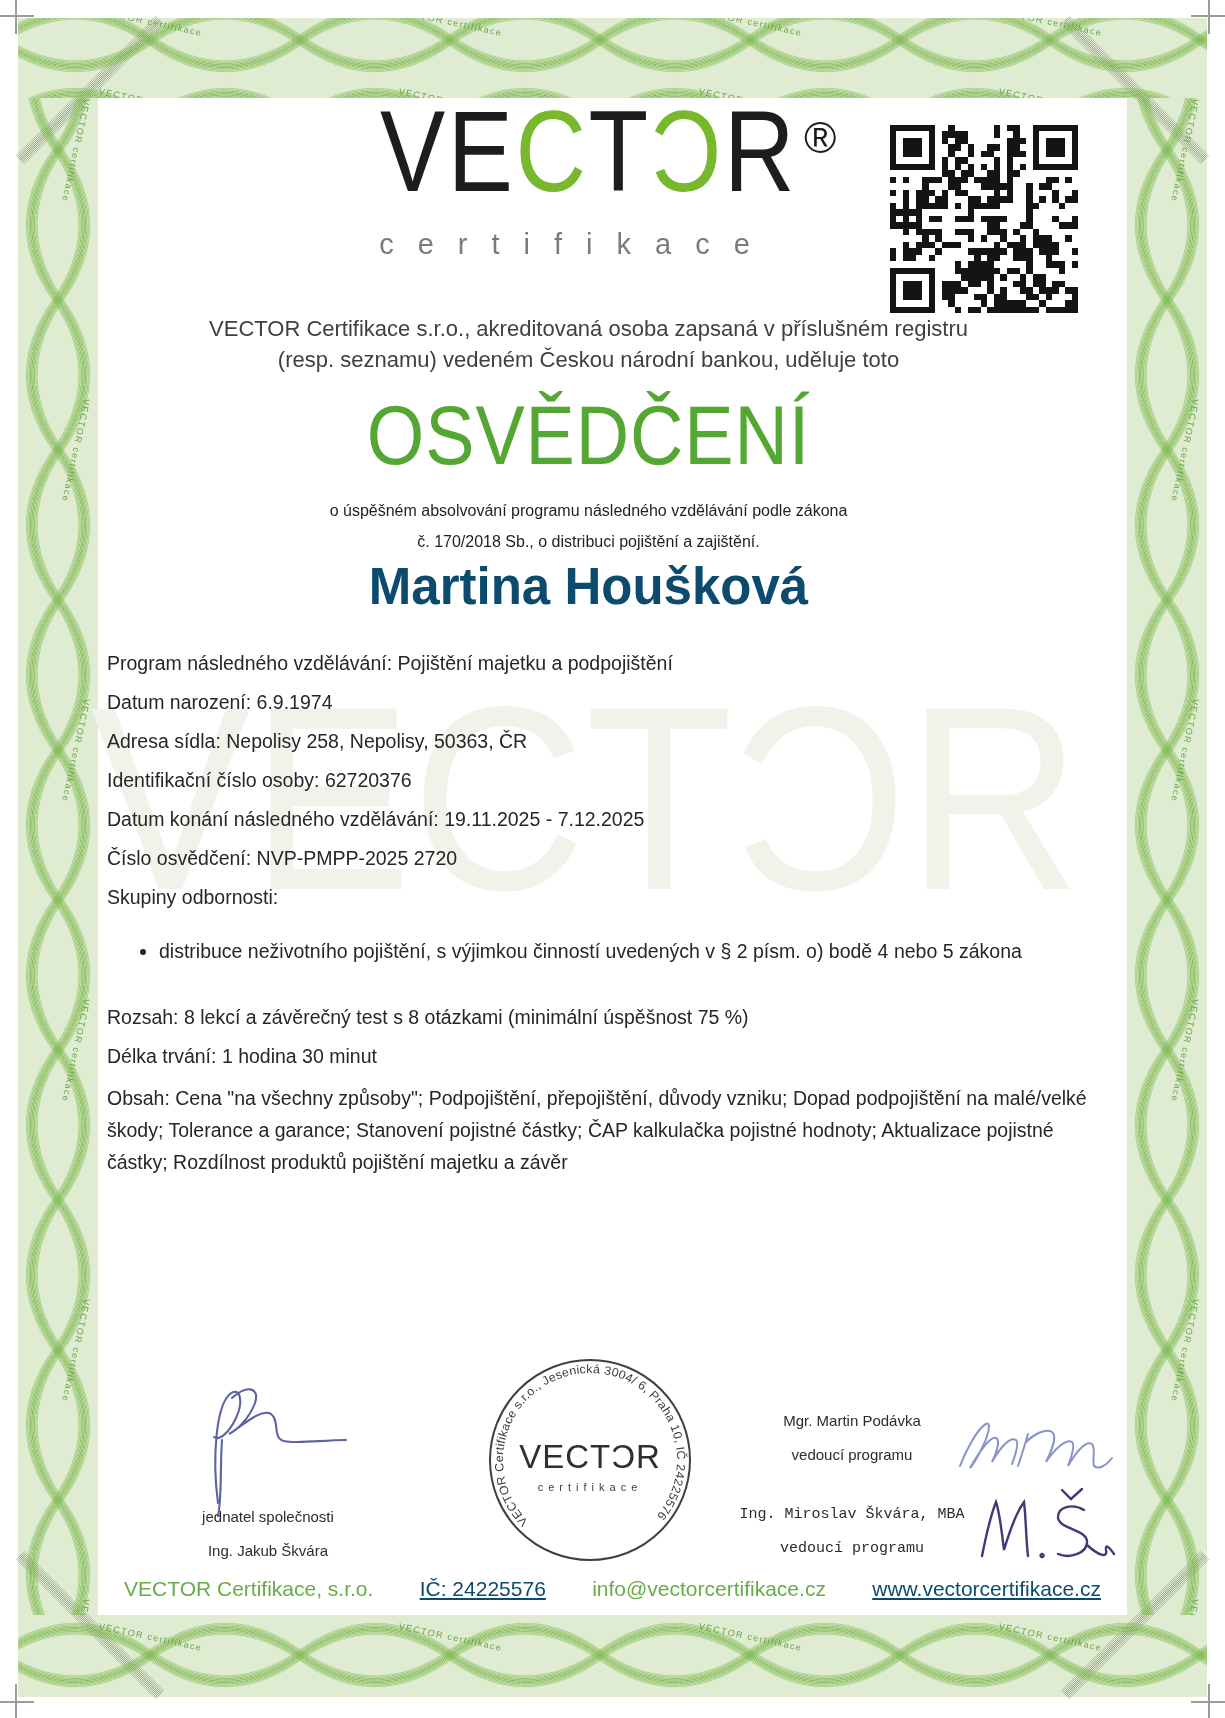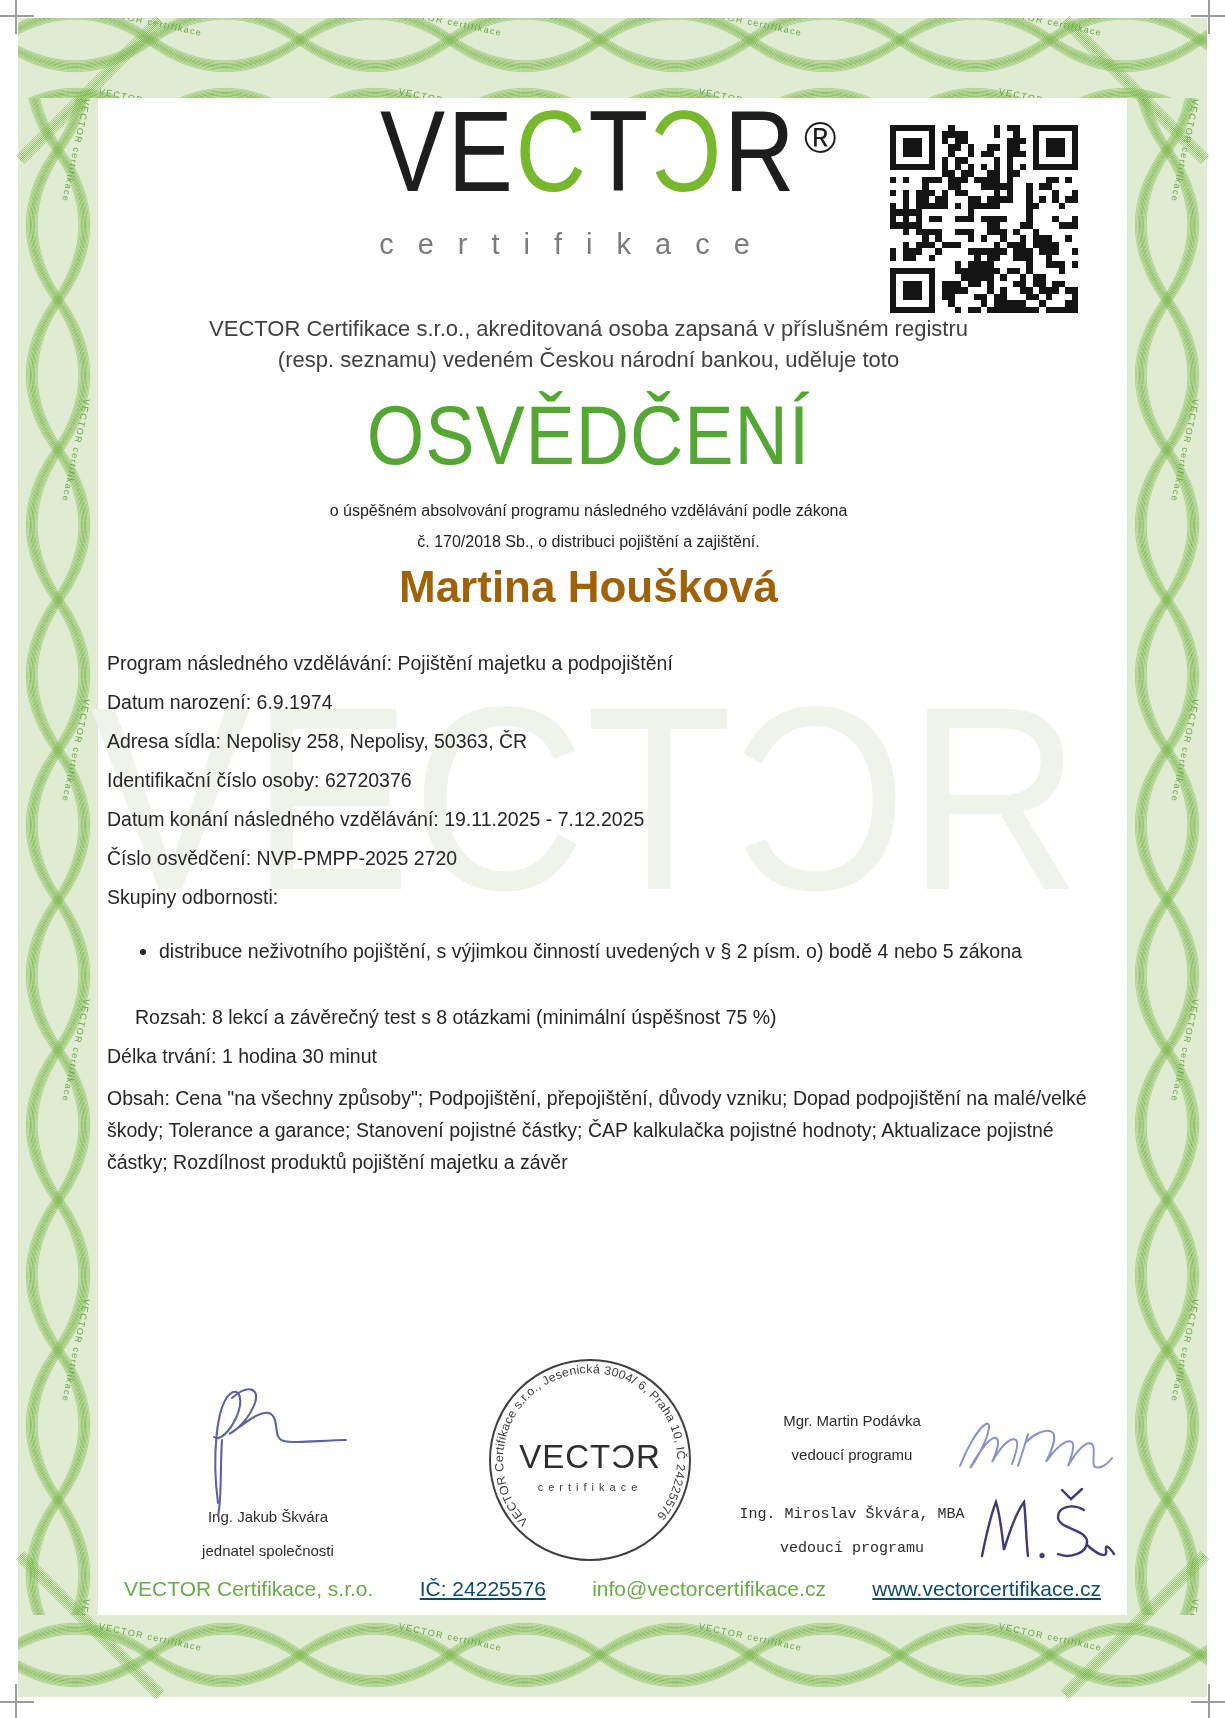--- a/index.html
+++ b/index.html
@@ -19,27 +19,27 @@
         transform:scaleX(.85);transform-origin:center;font-weight:400;}
   .logo .g{color:#77b82c;}
   .logo-reg{position:absolute;left:706px;top:18px;font-size:44px;color:#1d1d1d;line-height:1;}
   .logo-sub{top:130px;font-size:29px;letter-spacing:24px;margin-left:-12px;color:#7b7b7b;}
   .qr{position:absolute;left:792px;top:27px;width:188px;height:188px;}
   .qr rect{fill:#141414;}
   .intro{top:215px;font-size:22px;line-height:31px;color:#404040;}
   .title{top:292px;font-size:84px;line-height:90px;color:#55a733;letter-spacing:1px;
          transform:scaleX(.88);transform-origin:center;}
   .subtitle{top:397px;font-size:16px;line-height:31px;color:#1f1f1f;}
-  .recipient{top:463px;font-size:44px;line-height:52px;font-weight:700;color:#a16207;}
+  .recipient{top:463px;font-size:51px;line-height:52px;font-weight:700;color:#0c4a6e;}
   .details{position:absolute;left:9px;top:552px;width:1011px;font-size:19.5px;color:#262626;}
   .drow{line-height:26px;margin-bottom:13px;}
   .drow .b{font-weight:400;}
   .details ul{margin:28px 0 0 0;padding-left:52px;}
   .details li{line-height:26px;}
-  .gap-top{margin-top:40px;margin-left:28px;}
+  .gap-top{margin-top:40px;}
   .obsah{line-height:32px;margin-top:12px;}
   .sig-layer{position:absolute;left:0;top:0;z-index:2;pointer-events:none;}
   .sig-jakub{stroke:#5d63a0;stroke-width:2.1;fill:none;stroke-linecap:round;}
   .sig-martin{stroke:#8894c9;stroke-width:2;fill:none;stroke-linecap:round;}
   .sig-miroslav{stroke:#3d3b79;stroke-width:2.4;fill:none;stroke-linecap:round;}
   .stamp{position:absolute;left:389px;top:1259px;width:206px;height:206px;z-index:1;}
   .stamp .ring-circle{fill:none;stroke:#404040;stroke-width:2;}
   .stamp .ring{font-size:12px;fill:#3c3c3c;letter-spacing:.2px;}
   .stamp .slogo{font-size:33px;fill:#2f2f2f;letter-spacing:1px;}
   .stamp .ssub{font-size:11px;fill:#3c3c3c;letter-spacing:5px;}
@@ -634,22 +634,22 @@
         <circle class="ring-circle" r="100"></circle>
         <path id="ringPath" d="M-61.5,61.5 A87,87 0 1 1 61.5,61.5" fill="none"></path>
         <text class="ring">
           <textPath href="#ringPath" startOffset="0" textLength="402" lengthAdjust="spacingAndGlyphs">VECTOR Certifikace s.r.o., Jesenická 3004/ 6, Praha 10, IČ 24225576</textPath>
         </text>
         <text class="slogo" y="8" text-anchor="middle">VECTƆR</text>
         <text class="ssub" y="31" text-anchor="middle">certifikace</text>
       </svg>
 
       <div class="sig-block sb-left">
+        <div>jednatel společnosti</div>
         <div>Ing. Jakub Škvára</div>
-        <div>jednatel společnosti</div>
       </div>
       <div class="sig-block sb-rtop">
         <div>Mgr. Martin Podávka</div>
         <div>vedoucí programu</div>
       </div>
       <div class="sig-block sb-rbot">
         <div>Ing. Miroslav Škvára, MBA</div>
         <div>vedoucí programu</div>
       </div>
 

